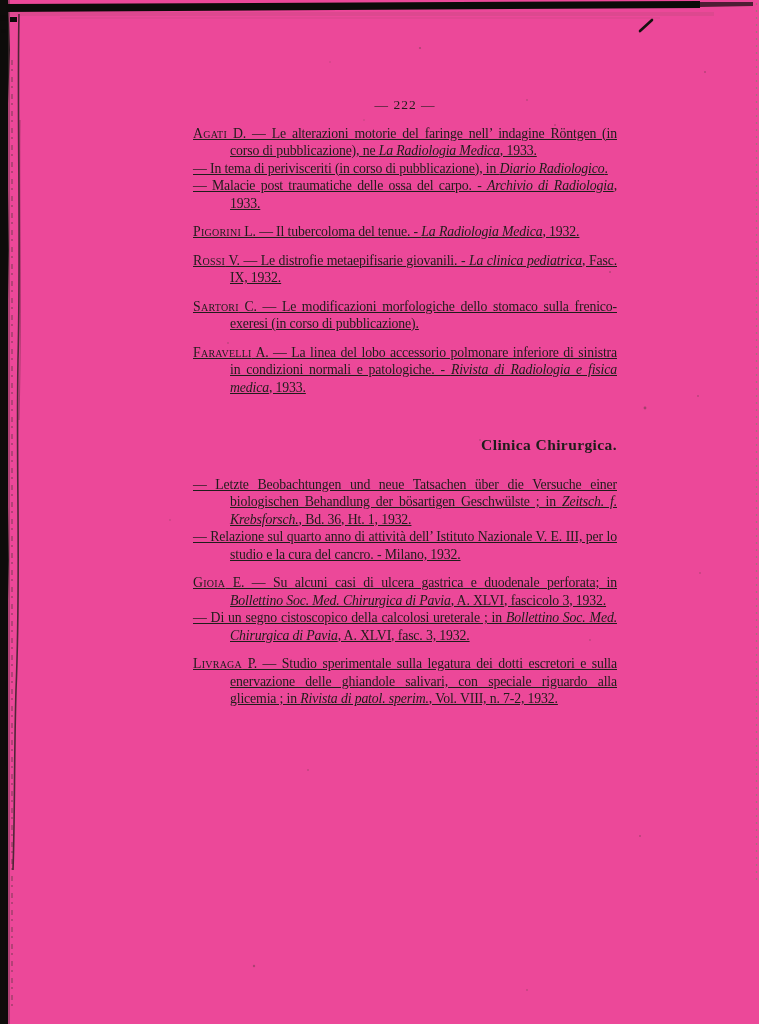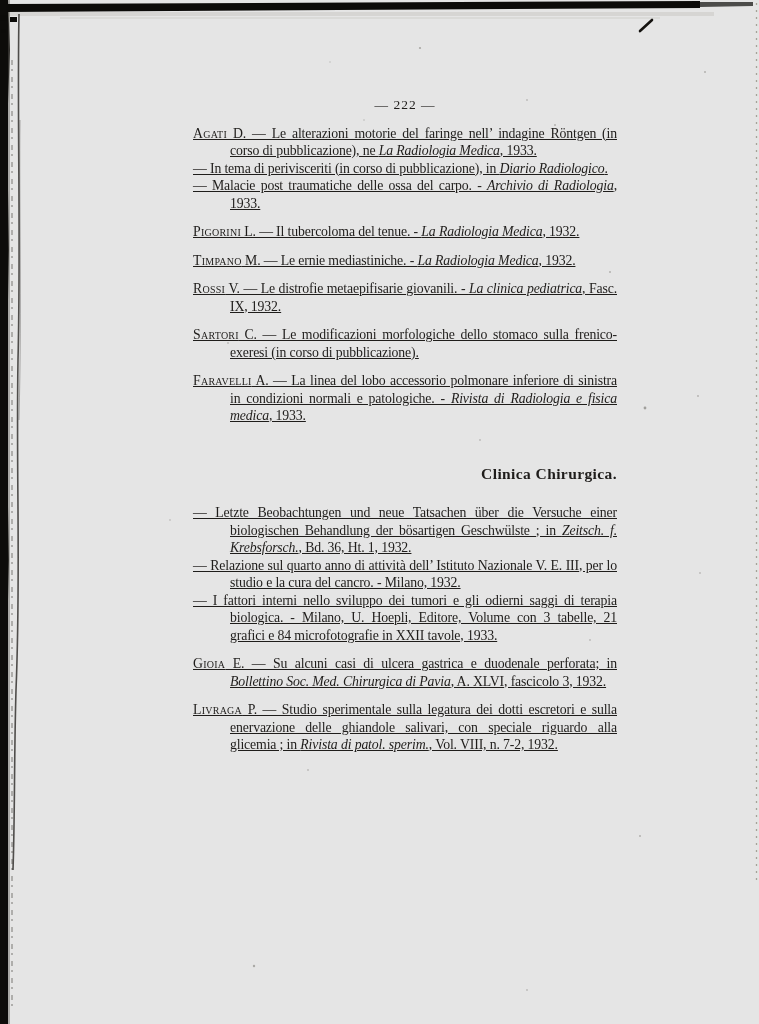--- a/index.html
+++ b/index.html
@@ -1,19 +1,19 @@
 <!DOCTYPE html>
 <html><head>
 <meta charset="utf-8">
 <style>
   html,body{margin:0;padding:0;background:#777;}
   .page{
     position:relative;
     width:759px;height:1024px;
-    background:#e5e5e5;
+    background:#ec4899;
     overflow:hidden;
     font-family:"Liberation Serif","DejaVu Serif",serif;
     color:#1f1d1b;
   }
   .artifacts{position:absolute;left:0;top:0;width:759px;height:1024px;z-index:1;pointer-events:none;}
   .content{
     position:absolute;left:193px;top:0;width:424px;z-index:2;
     font-size:13.8px;line-height:17.5px;letter-spacing:-0.15px;
   }
   .page-number{
@@ -85,26 +85,25 @@
     </g>
   </svg>
 
   <div class="content">
     <div class="page-number">— 222 —</div>
     <div id="bibliography">
         <p class="entry group-start"><span class="sc">Agati</span><span class="plain"> D. — Le alterazioni motorie del faringe nell’ indagine Röntgen (in corso di pubblicazione), ne </span><span class="it">La Radiologia Medica</span><span class="plain">, 1933.</span></p>
         <p class="entry"><span class="plain">— In tema di perivisceriti (in corso di pubblicazione), in </span><span class="it">Diario Radiologico</span><span class="plain">.</span></p>
         <p class="entry"><span class="plain">— Malacie post traumatiche delle ossa del carpo. - </span><span class="it">Archivio di Radiologia</span><span class="plain">, 1933.</span></p>
         <p class="entry group-start"><span class="sc">Pigorini</span><span class="plain"> L. — Il tubercoloma del tenue. - </span><span class="it">La Radiologia Medica</span><span class="plain">, 1932.</span></p>
-        <p class="entry group-start"><span class="sc">Timpano</span><span class="plain"> M. — Le ernie mediastiniche. - </span><span class="it">La Radiologia Medica</span><span class="plain">, 1932.</span></p>
         <p class="entry group-start"><span class="sc">Rossi</span><span class="plain"> V. — Le distrofie metaepifisarie giovanili. - </span><span class="it">La clinica pediatrica</span><span class="plain">, Fasc. IX, 1932.</span></p>
         <p class="entry group-start"><span class="sc">Sartori</span><span class="plain"> C. — Le modificazioni morfologiche dello stomaco sulla frenico-exeresi (in corso di pubblicazione).</span></p>
         <p class="entry group-start"><span class="sc">Faravelli</span><span class="plain"> A. — La linea del lobo accessorio polmonare inferiore di sinistra in condizioni normali e patologiche. - </span><span class="it">Rivista di Radiologia e fisica medica</span><span class="plain">, 1933.</span></p>
         <div class="section-heading">Clinica Chirurgica.</div>
         <p class="entry"><span class="plain">— Letzte Beobachtungen und neue Tatsachen über die Versuche einer biologischen Behandlung der bösartigen Geschwülste ; in </span><span class="it">Zeitsch. f. Krebsforsch.</span><span class="plain">, Bd. 36, Ht. 1, 1932.</span></p>
         <p class="entry"><span class="plain">— Relazione sul quarto anno di attività dell’ Istituto Nazionale V. E. III, per lo studio e la cura del cancro. - Milano, 1932.</span></p>
-        <p class="entry"><span class="plain">— I fattori interni nello sviluppo dei tumori e gli odierni saggi di terapia biologica. - Milano, U. Hoepli, Editore, Volume con 3 tabelle, 21 grafici e 84 microfotografie in XXII tavole, 1933.</span></p>
         <p class="entry group-start"><span class="sc">Gioia</span><span class="plain"> E. — Su alcuni casi di ulcera gastrica e duodenale perforata; in </span><span class="it">Bollettino Soc. Med. Chirurgica di Pavia</span><span class="plain">, A. XLVI, fascicolo 3, 1932.</span></p>
+        <p class="entry"><span class="plain">— Di un segno cistoscopico della calcolosi ureterale ; in </span><span class="it">Bollettino Soc. Med. Chirurgica di Pavia</span><span class="plain">, A. XLVI, fasc. 3, 1932.</span></p>
         <p class="entry group-start"><span class="sc">Livraga</span><span class="plain"> P. — Studio sperimentale sulla legatura dei dotti escretori e sulla enervazione delle ghiandole salivari, con speciale riguardo alla glicemia ; in </span><span class="it">Rivista di patol. sperim.</span><span class="plain">, Vol. VIII, n. 7-2, 1932.</span></p>
       </div>
   </div>
 
 </div>
 
 </body></html>

